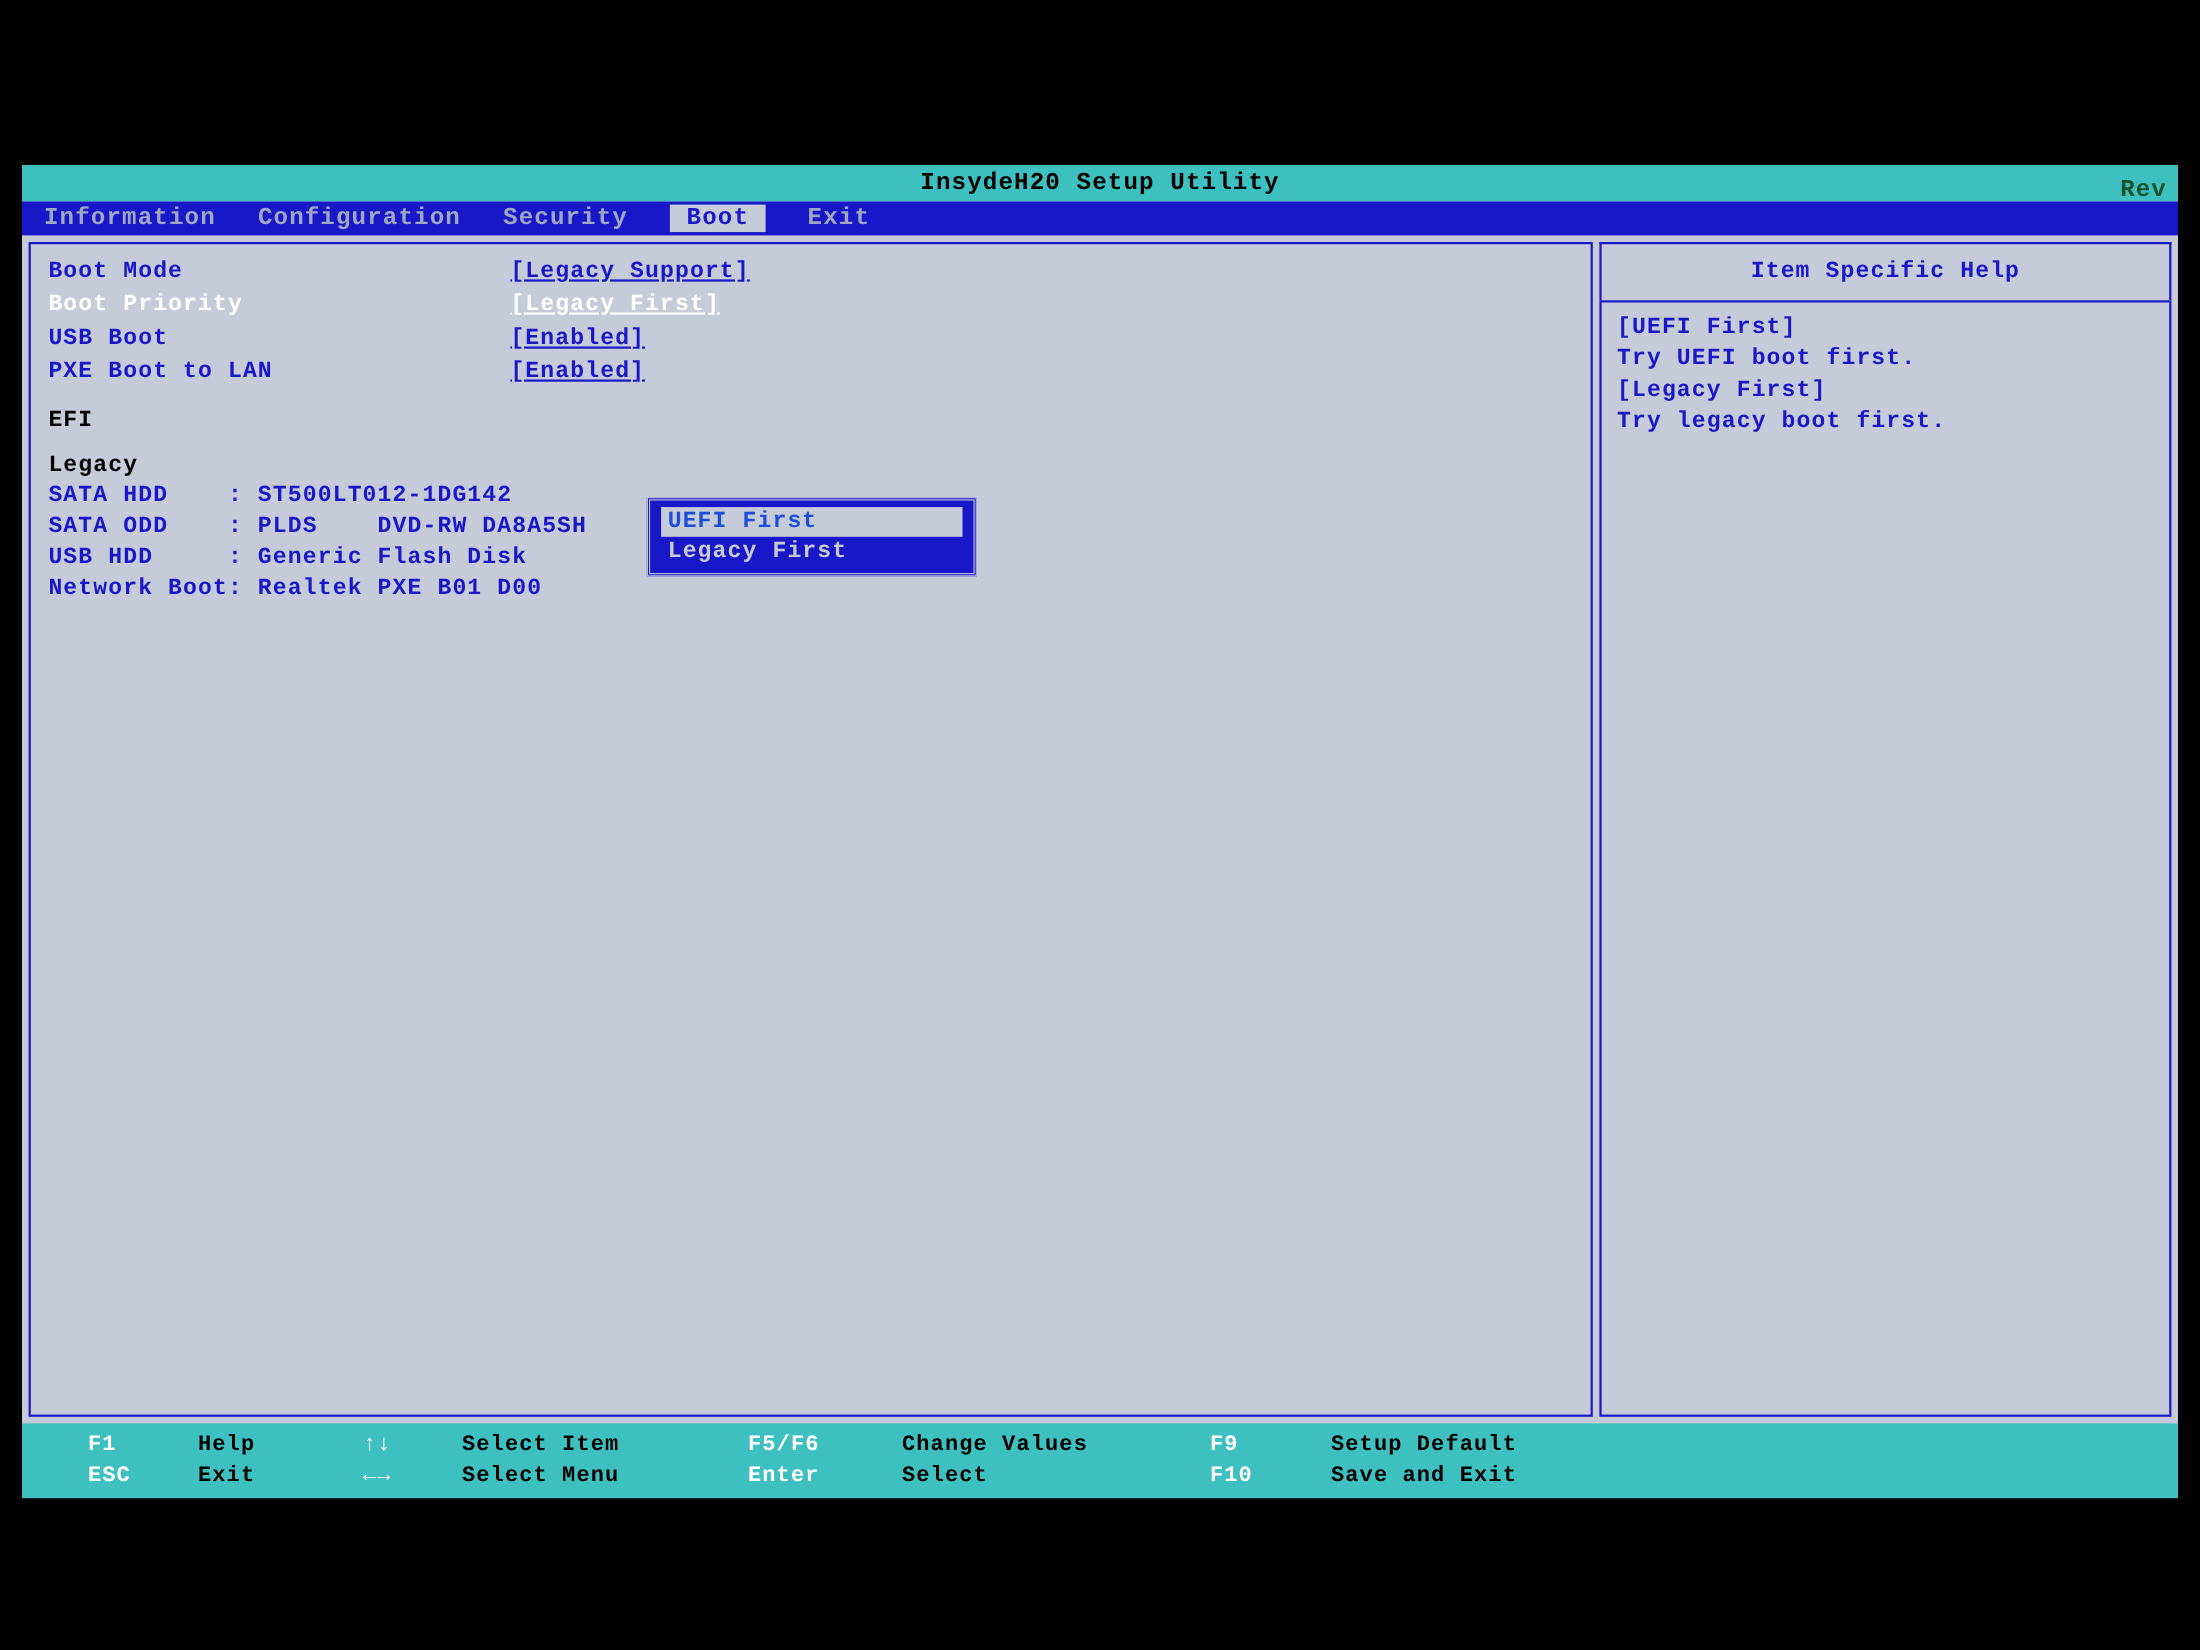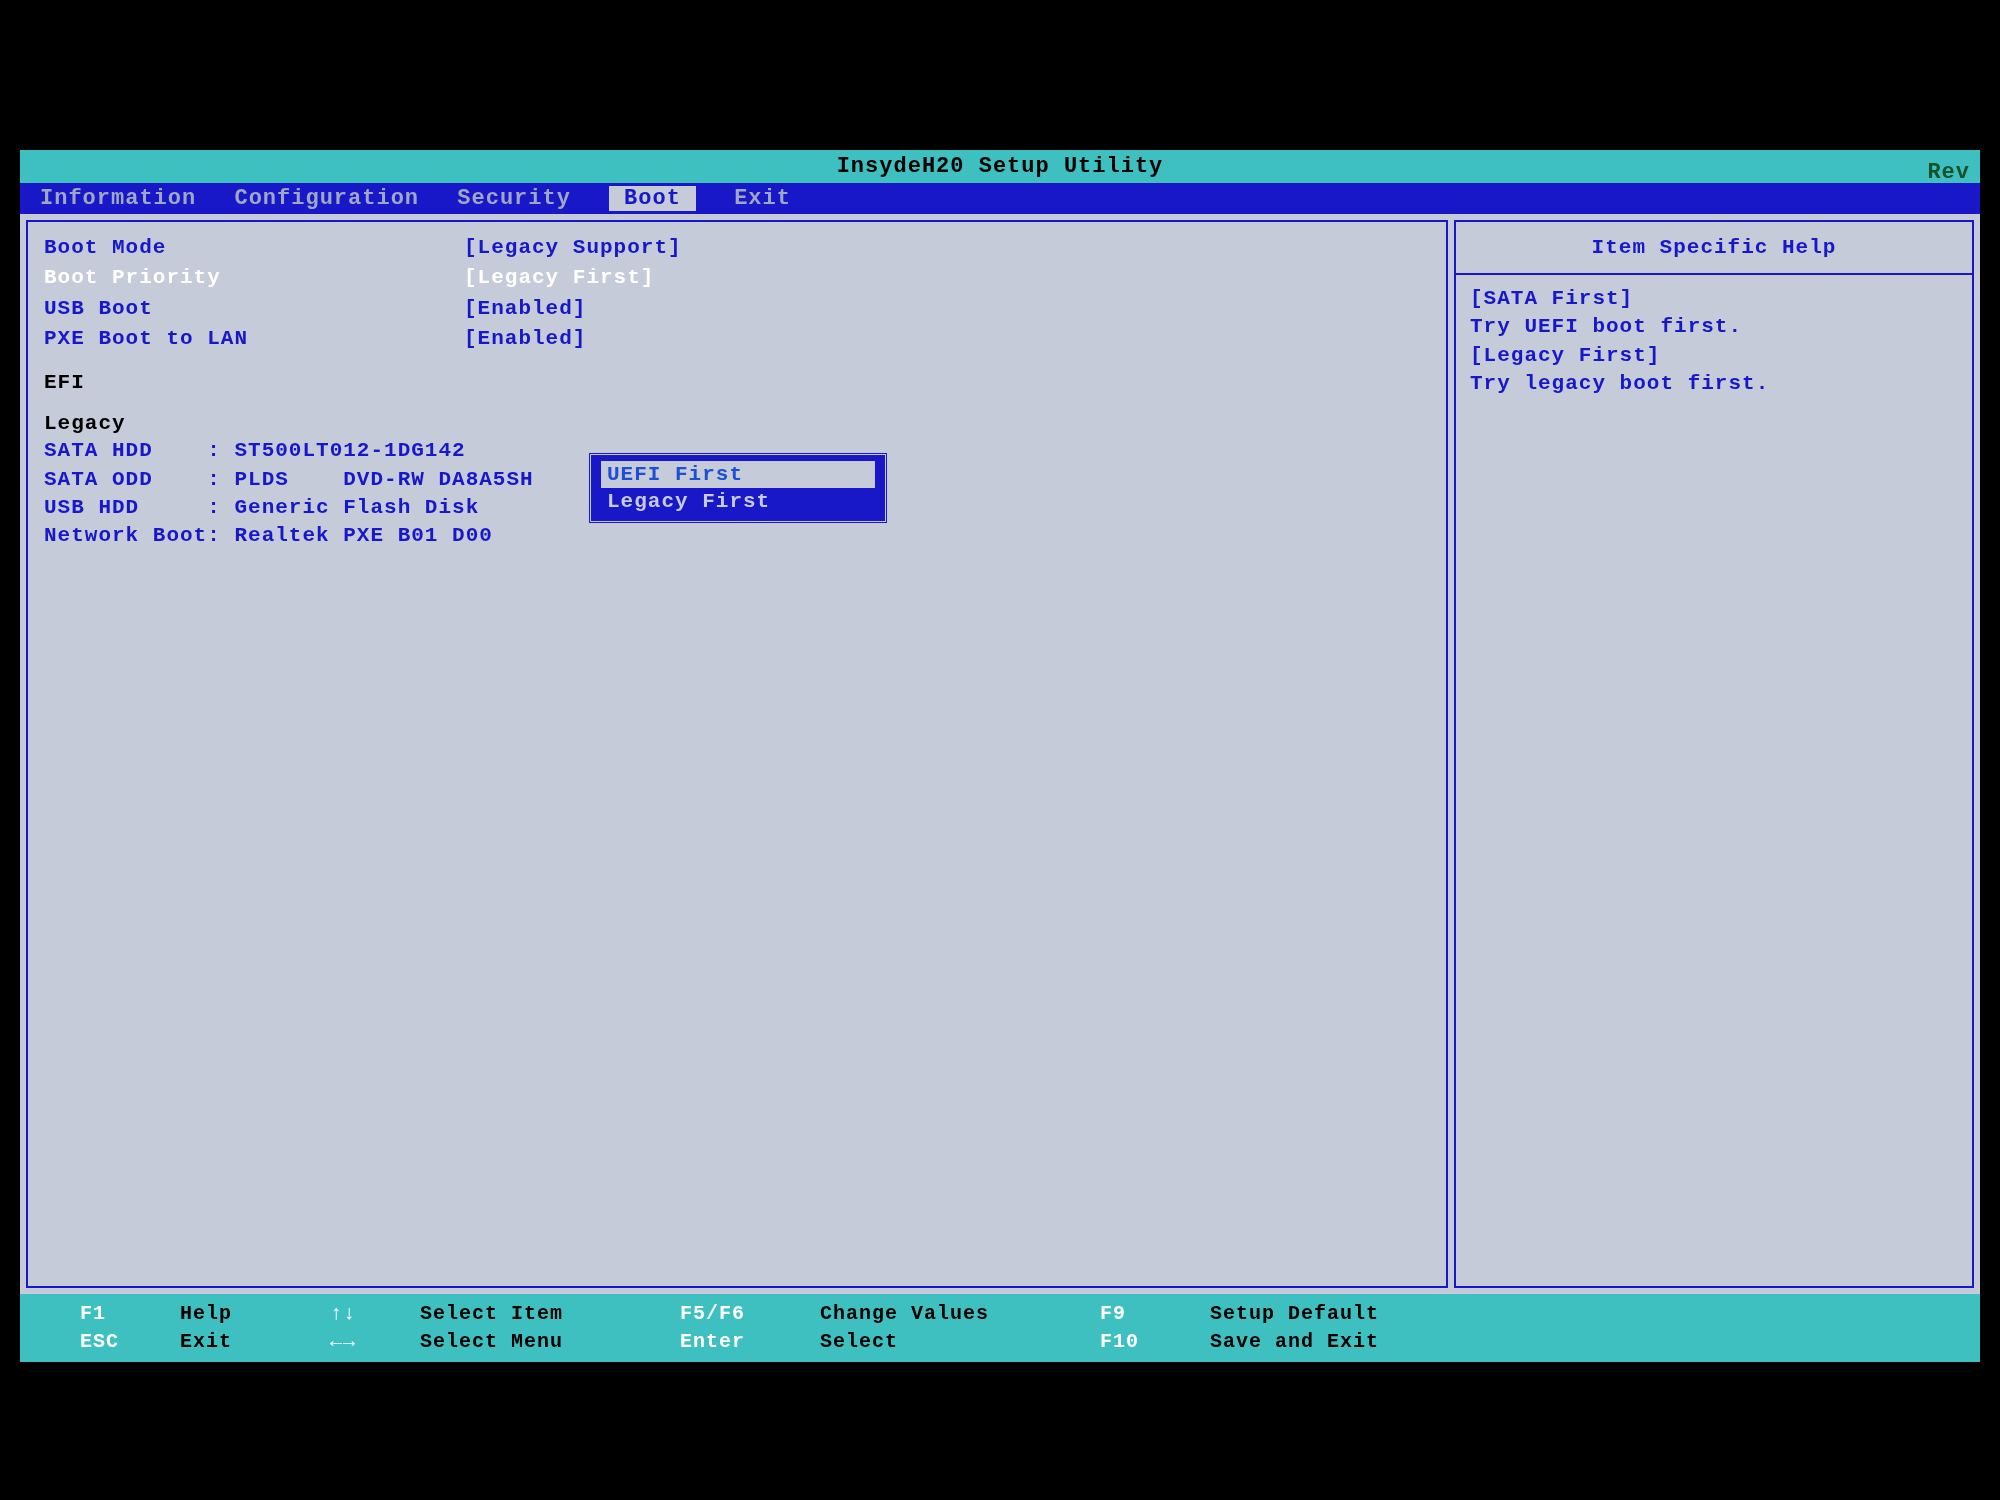--- a/index.html
+++ b/index.html
@@ -97,20 +97,21 @@
   .setting-row {
     display: flex;
     margin-bottom: 2px;
     line-height: 1.35;
   }
   .setting-label {
     width: 420px;
   }
   .setting-value {
     color: #1818c8;
+    text-decoration: underline;
   }
   .setting-row.selected .setting-label,
   .setting-row.selected .setting-value {
     color: #ffffff;
   }
   .section-header {
     color: #000;
     margin-top: 18px;
     margin-bottom: 2px;
     font-size: 21px;
@@ -218,21 +219,21 @@
       <div class="popup">
         <div class="popup-item selected">UEFI First</div>
         <div class="popup-item">Legacy First</div>
       </div>
 
     </div>
 
     <div class="help-panel">
       <div class="help-header">Item Specific Help</div>
       <div class="help-body">
-        <div>[SATA First]</div>
+        <div>[UEFI First]</div>
         <div>Try UEFI boot first.</div>
         <div>[Legacy First]</div>
         <div>Try legacy boot first.</div>
       </div>
     </div>
 
   </div>
 
   <div class="footer">
     <div class="footer-row">

